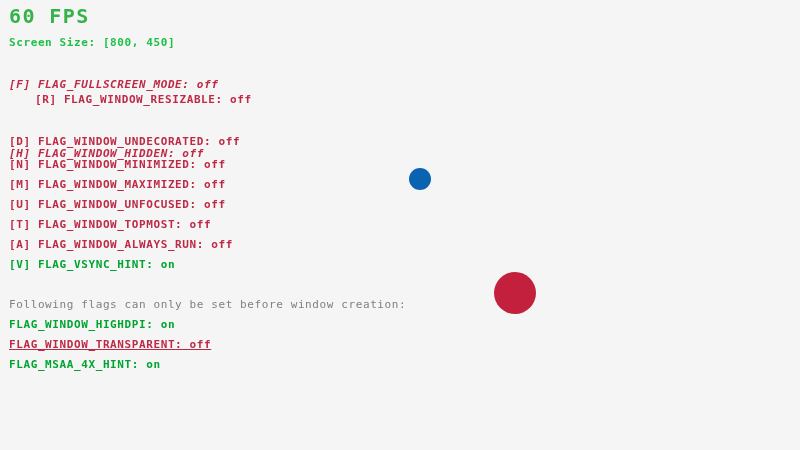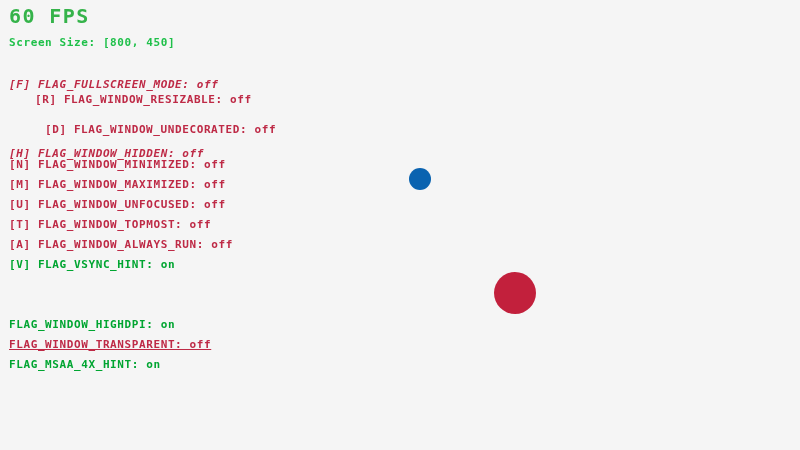--- a/index.html
+++ b/index.html
@@ -101,30 +101,31 @@
 <div id="screen" style="background: rgb(245, 245, 245);">
 
   <div class="txt" id="fps-counter">60 FPS</div>
 
   <div class="txt" id="screen-size">Screen Size: [800, 450]</div>
 
 
   <div id="flags-after">
       <div class="txt flag-line flag-off" style="top: 79px; color: rgb(190, 42, 70); font-style: italic;">[F] FLAG_FULLSCREEN_MODE: off</div>
       <div class="txt flag-line flag-off" style="top: 94px; color: rgb(190, 42, 70); margin-left: 26px;">[R] FLAG_WINDOW_RESIZABLE: off</div>
-      <div class="txt flag-line flag-off" style="top: 124px; color: rgb(190, 42, 70); margin-left: 36px;">[D] FLAG_WINDOW_UNDECORATED: off</div>
+      <div class="txt flag-line flag-off" style="top: 136px; color: rgb(190, 42, 70);">[D] FLAG_WINDOW_UNDECORATED: off</div>
       <div class="txt flag-line flag-off" style="top: 148px; color: rgb(190, 42, 70); font-style: italic;">[H] FLAG_WINDOW_HIDDEN: off</div>
       <div class="txt flag-line flag-off" style="top: 159px; color: rgb(190, 42, 70);">[N] FLAG_WINDOW_MINIMIZED: off</div>
       <div class="txt flag-line flag-off" style="top: 179px; color: rgb(190, 42, 70);">[M] FLAG_WINDOW_MAXIMIZED: off</div>
       <div class="txt flag-line flag-off" style="top: 199px; color: rgb(190, 42, 70);">[U] FLAG_WINDOW_UNFOCUSED: off</div>
       <div class="txt flag-line flag-off" style="top: 219px; color: rgb(190, 42, 70);">[T] FLAG_WINDOW_TOPMOST: off</div>
       <div class="txt flag-line flag-off" style="top: 239px; color: rgb(190, 42, 70);">[A] FLAG_WINDOW_ALWAYS_RUN: off</div>
       <div class="txt flag-line flag-on" style="top: 259px; color: rgb(0, 165, 49);">[V] FLAG_VSYNC_HINT: on</div>
     </div>
 
+  <div class="txt section-note" id="note-before">Following flags can only be set before window creation:</div>
 
   <div id="flags-before">
       <div class="txt flag-line flag-on" style="top: 319px; color: rgb(0, 165, 49);">FLAG_WINDOW_HIGHDPI: on</div>
       <div class="txt flag-line flag-off" style="top: 339px; color: rgb(190, 42, 70); text-decoration: underline;">FLAG_WINDOW_TRANSPARENT: off</div>
       <div class="txt flag-line flag-on" style="top: 359px; color: rgb(0, 165, 49);">FLAG_MSAA_4X_HINT: on</div>
     </div>
 
   <div class="ball" id="ball-small" style="width: 22px; height: 22px; left: 409px; top: 168px; background: rgb(10, 99, 176);"></div>
 
   <div class="ball" id="ball-large" style="width: 42px; height: 42px; left: 494px; top: 272px; background: rgb(194, 32, 60);"></div>

